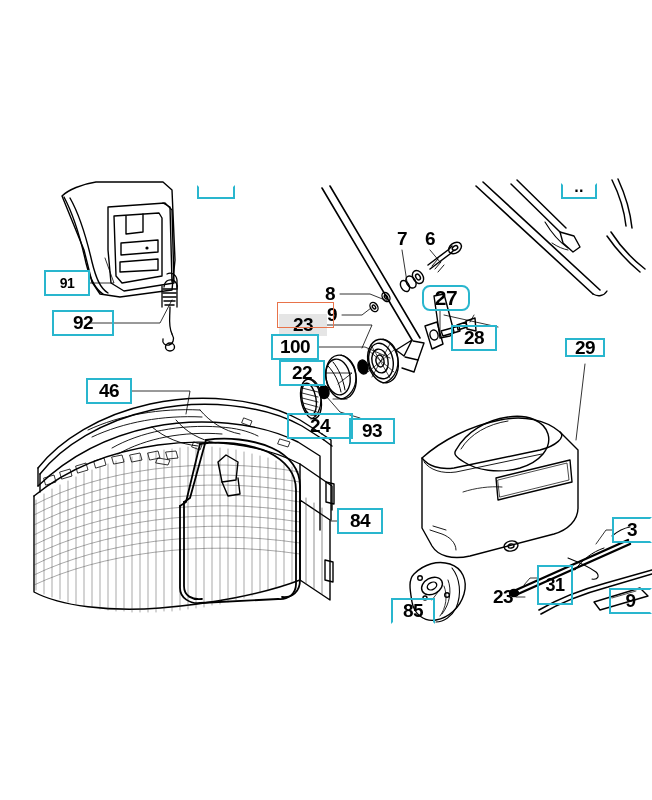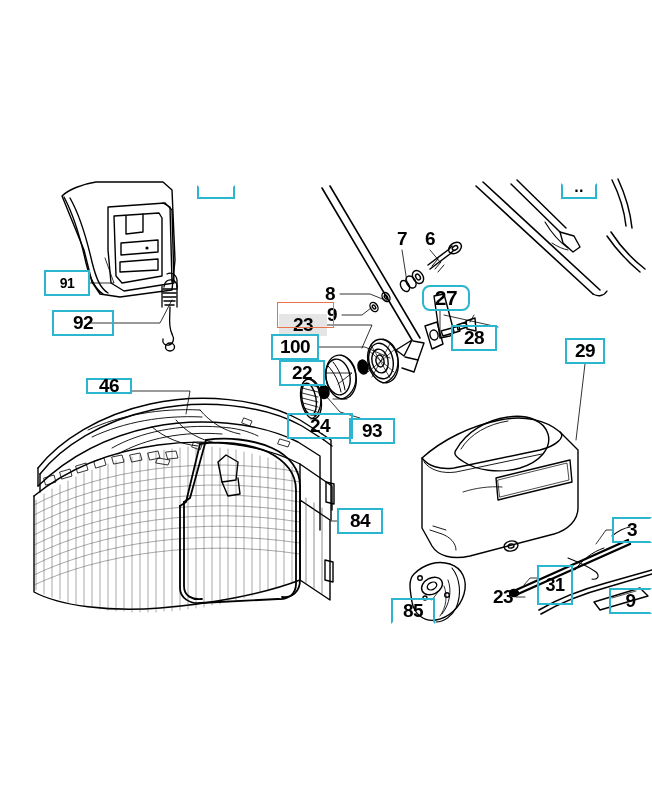--- a/index.html
+++ b/index.html
@@ -261,34 +261,34 @@
         <path d="M516 597 L 525 597"></path>
         <path d="M612 530 L 606 530 L 596 544"></path>
         <path d="M432 600 L 438 592"></path>
       </g>
     </g>
   </svg>
 
   <div id="callout-layer">
       <div class="callout boxed" style="left: 44px; top: 270px; width: 46px; height: 26px; font-size: 14px;">91</div>
       <div class="callout boxed" style="left: 52px; top: 310px; width: 62px; height: 26px; font-size: 19px;">92</div>
-      <div class="callout boxed" style="left: 86px; top: 378px; width: 46px; height: 16px; font-size: 19px;">46</div>
+      <div class="callout boxed" style="left: 86px; top: 378px; width: 46px; height: 26px; font-size: 19px;">46</div>
       <div class="callout boxed" style="left: 337px; top: 508px; width: 46px; height: 26px; font-size: 19px;">84</div>
       <div class="callout plain" style="left: 320px; top: 283px; width: 20px; height: 22px; font-size: 19px;">8</div>
       <div class="callout plain" style="left: 322px; top: 304px; width: 20px; height: 22px; font-size: 19px;">9</div>
       <div class="callout plain" style="left: 392px; top: 228px; width: 20px; height: 22px; font-size: 19px;">7</div>
       <div class="callout plain" style="left: 420px; top: 228px; width: 20px; height: 22px; font-size: 19px;">6</div>
       <div class="callout boxed" style="left: 422px; top: 285px; width: 48px; height: 26px; font-size: 21px; border-radius: 8px;">27</div>
       <div class="callout boxed" style="left: 451px; top: 289px; width: 46px; height: 26px; font-size: 19px; margin-top: 36px;">28</div>
       <div class="callout highlighted" style="left: 279px; top: 314px; width: 48px; height: 22px; font-size: 19px;">23</div>
       <div class="callout boxed" style="left: 271px; top: 334px; width: 48px; height: 26px; font-size: 19px;">100</div>
       <div class="callout boxed" style="left: 279px; top: 360px; width: 46px; height: 26px; font-size: 19px;">22</div>
       <div class="callout boxed" style="left: 287px; top: 386px; width: 66px; height: 26px; font-size: 19px; margin-top: 27px;">24</div>
       <div class="callout boxed" style="left: 349px; top: 418px; width: 46px; height: 26px; font-size: 19px; text-align: right;">93</div>
-      <div class="callout boxed" style="left: 565px; top: 338px; width: 40px; height: 26px; font-size: 19px;">29</div>
+      <div class="callout boxed" style="left: 565px; top: 338px; width: 40px; height: 19px; font-size: 19px;">29</div>
       <div class="callout boxed" style="left: 537px; top: 565px; width: 36px; height: 40px; font-size: 18px;">31</div>
       <div class="callout plain" style="left: 490px; top: 586px; width: 26px; height: 22px; font-size: 19px;">23</div>
       <div class="callout boxed clip-bottom" style="left: 391px; top: 598px; width: 44px; height: 26px; font-size: 19px;">85</div>
       <div class="callout boxed clip-right" style="left: 612px; top: 517px; width: 40px; height: 26px; font-size: 19px;">3</div>
       <div class="callout boxed clip-right" style="left: 609px; top: 588px; width: 43px; height: 26px; font-size: 19px;">9</div>
       <div class="callout boxed" style="border-top-color: transparent; left: 197px; top: 185px; width: 38px; height: 14px; font-size: 16px;"></div>
       <div class="callout boxed" style="border-top-color: transparent; left: 561px; top: 183px; width: 36px; height: 16px; font-size: 16px;">··</div>
     </div>
 
   <div class="hl-rect" id="selection-rect" style="left: 277px; top: 302px; width: 57px; height: 26px;"></div>

